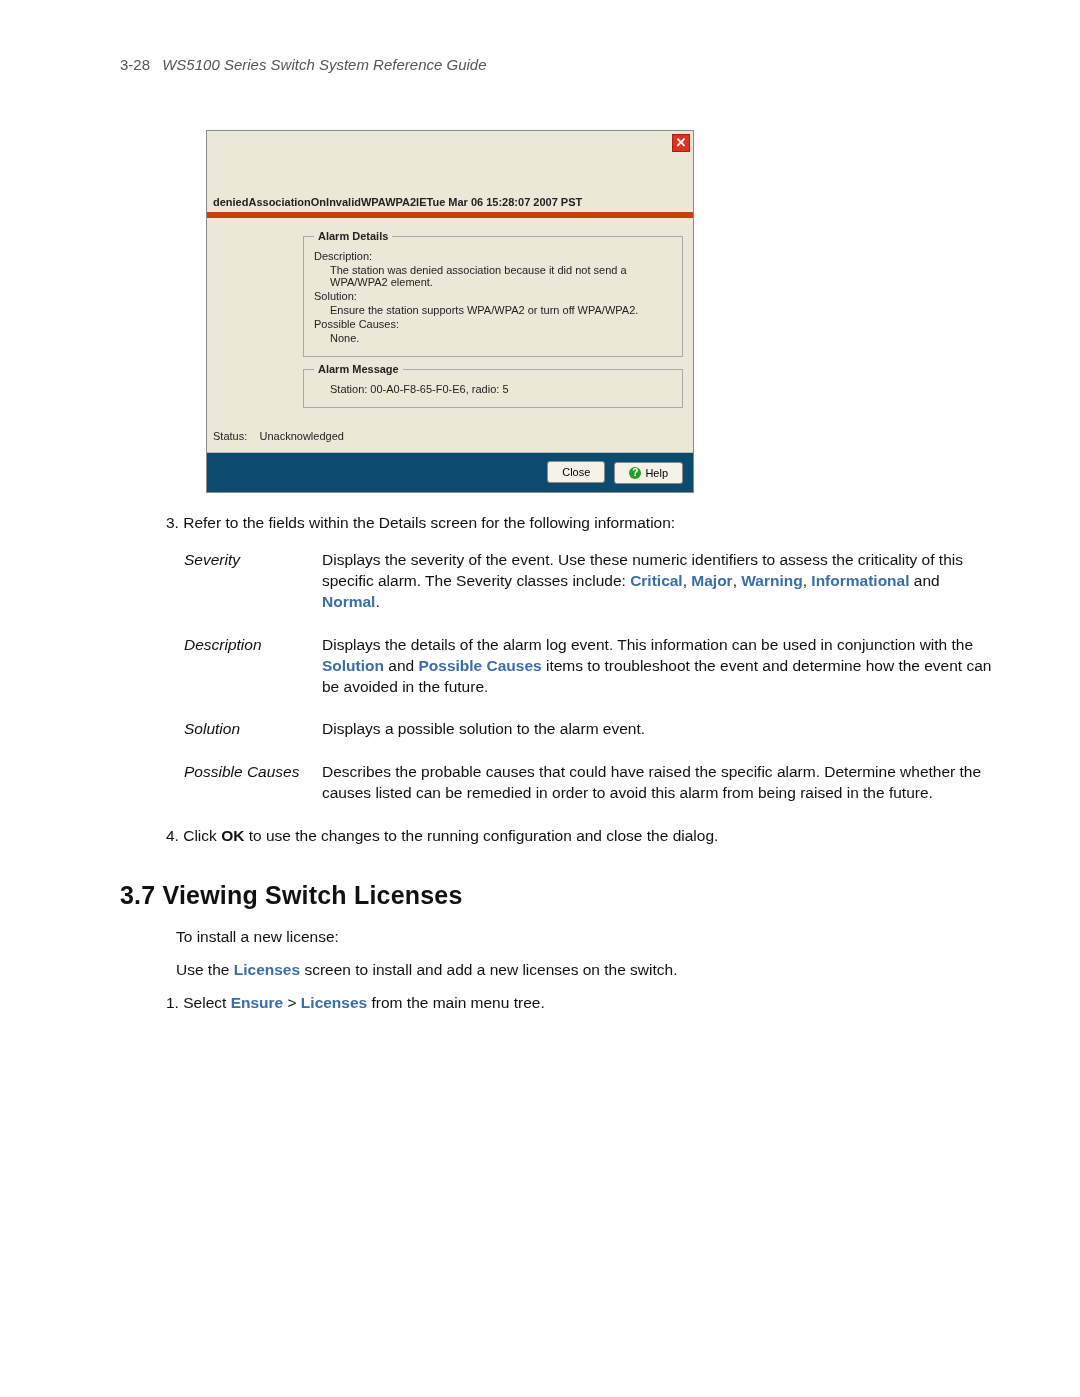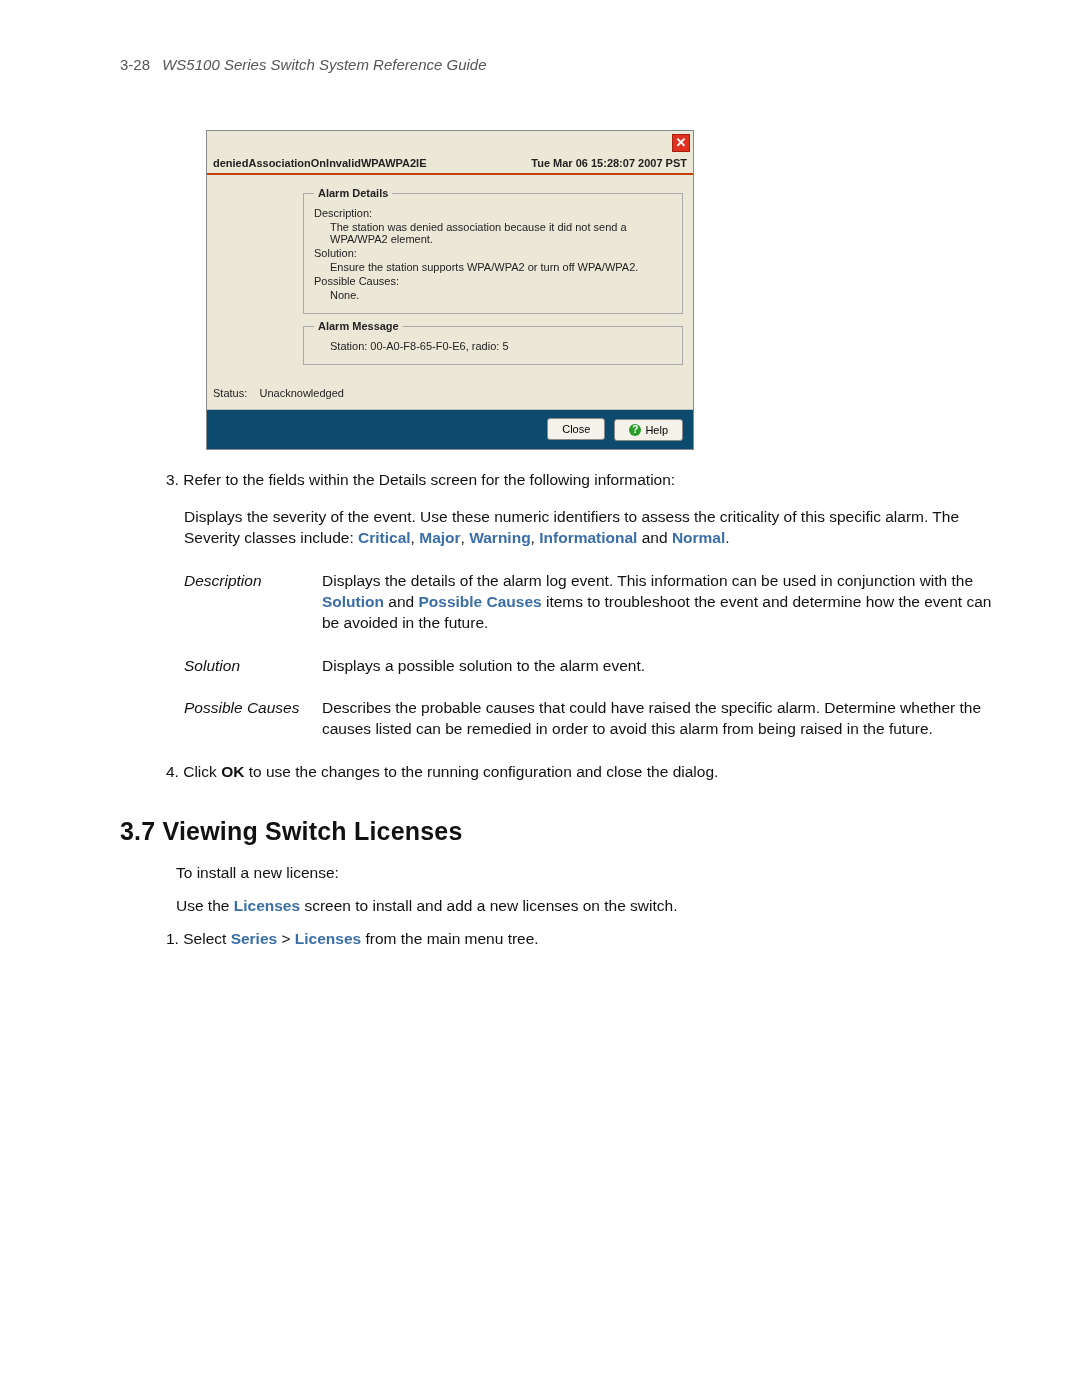--- a/index.html
+++ b/index.html
@@ -55,25 +55,26 @@
     border: 1px solid #aa2010;
     color: #fff;
     font-weight: bold;
     font-size: 13px;
     line-height: 15px;
     text-align: center;
     font-family: Arial, sans-serif;
   }
   .dialog-titlebar {
     display: flex;
-    justify-content: space-between;
+    justify-content: flex-start;
     padding: 2px 6px 4px 6px;
-    border-bottom: 2px solid #c2410c;
-    font-weight: bold;
-    font-size: 11px;
+    border-bottom: 6px solid #c2410c;
+    font-weight: bold;
+    font-size: 11px;
+    margin-top: 39px;
   }
   .dialog-body {
     padding: 6px 10px 6px 96px;
   }
   fieldset.groupbox {
     border: 1px solid #a9a9a9;
     margin: 6px 0;
     padding: 6px 10px 10px 10px;
   }
   fieldset.groupbox legend {
@@ -215,20 +216,21 @@
       </button>
     </div>
   </div>
 
   <div class="body-text">
     <div class="step">3. Refer to the fields within the Details screen for the following information:</div>
 
     <div class="deftable">
 
       <div class="defrow">
+        <div class="defterm">Severity</div>
         <div class="defdesc">
           <span>Displays the severity of the event. Use these numeric identifiers to assess the criticality of this specific alarm. The Severity classes include: </span><span class="kw">Critical</span><span>, </span><span class="kw">Major</span><span>, </span><span class="kw">Warning</span><span>, </span><span class="kw">Informational</span><span> and </span><span class="kw">Normal</span><span>.</span>
         </div>
       </div>
 
       <div class="defrow">
         <div class="defterm">Description</div>
         <div class="defdesc">
           <span>Displays the details of the alarm log event. This information can be used in conjunction with the </span><span class="kw">Solution</span><span> and </span><span class="kw">Possible Causes</span><span> items to troubleshoot the event and determine how the event can be avoided in the future.</span>
         </div>
@@ -252,17 +254,17 @@
 
     <h2 class="section">3.7 Viewing Switch Licenses</h2>
 
     <div class="para">To install a new license:</div>
 
     <div class="para">
       <span>Use the </span><span class="kw">Licenses</span><span> screen to install and add a new licenses on the switch.</span>
     </div>
 
     <div class="step" style="margin-top:8px;">
-      <span>1. Select </span><span class="kw">Series</span><span> &gt; </span><span class="kw">Licenses</span><span> from the main menu tree.</span>
+      <span>1. Select </span><span class="kw">Ensure</span><span> &gt; </span><span class="kw">Licenses</span><span> from the main menu tree.</span>
     </div>
 
   </div>
 </div>
 
 </body></html>

